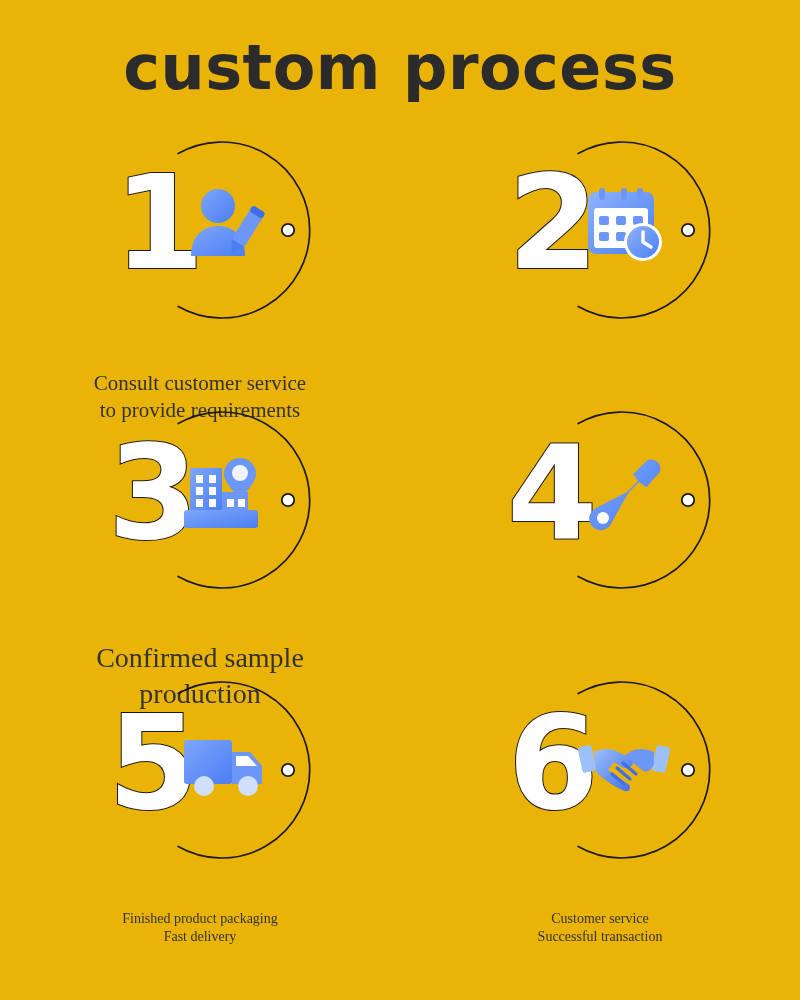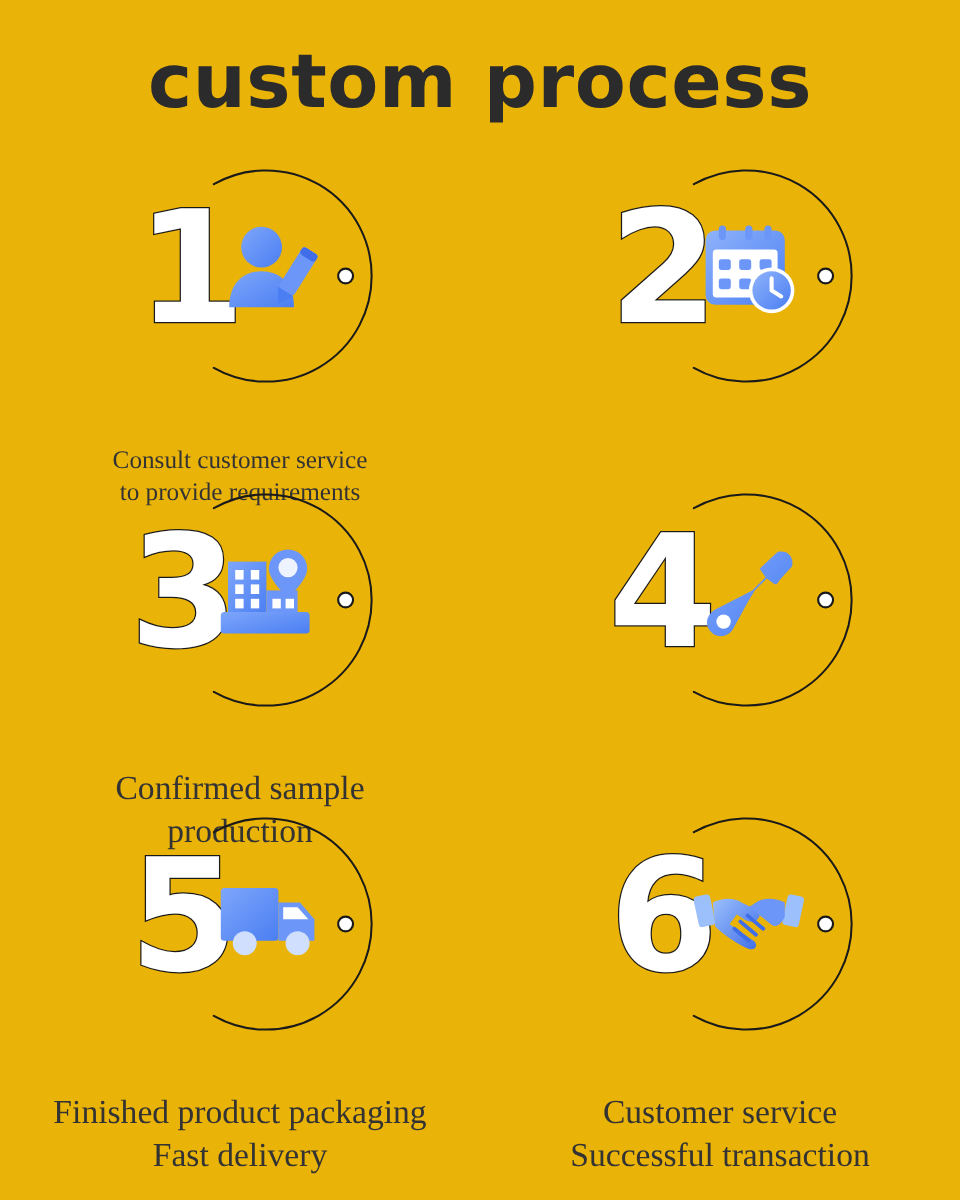--- a/index.html
+++ b/index.html
@@ -120,21 +120,21 @@
     font-family: Liberation Serif, serif;
     font-size: 21px;
     line-height: 1.28;
     color: #333333;
     white-space: pre-line;
     margin-top: 44px;
   }
 
   
   .step[data-row="2"] .caption { font-size: 28px; }
-  .step[data-row="3"] .caption { font-size: 28px; }
+  .step[data-row="3"] .caption { font-size: 14px; }
 </style>
 </head>
 <body>
 
 <div class="page">
 
   <div class="title">custom process</div>
 
   <div class="grid">
 

